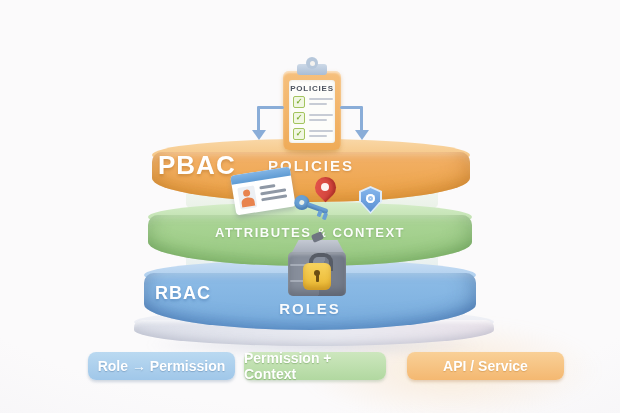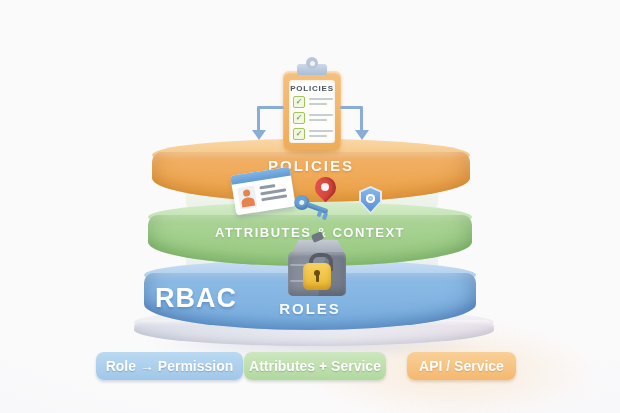--- a/index.html
+++ b/index.html
@@ -58,21 +58,21 @@
     box-shadow:inset 14px 0 20px -12px rgba(160,95,20,.25), inset -16px 0 22px -12px rgba(160,95,20,.28),
       inset 0 -10px 16px -6px rgba(205,135,45,.55), inset 0 6px 8px -4px rgba(255,255,255,.45);}
 
   
   .acronym{z-index:10;color:#fff;font-weight:700;letter-spacing:1px;}
   .band-label{z-index:10;color:rgba(255,255,255,.96);font-weight:700;text-align:center;}
   .pbac-acr{left:158px;top:150px;font-size:26px;text-shadow:0 2px 3px rgba(150,90,20,.35);}
   .pbac-lbl{left:152px;top:157px;width:318px;font-size:15px;letter-spacing:2px;text-shadow:0 1px 2px rgba(150,90,20,.35);}
   .abac-acr{left:156px;top:219px;font-size:26px;text-shadow:0 2px 3px rgba(80,130,60,.35);}
   .abac-lbl{left:148px;top:225px;width:324px;font-size:13px;letter-spacing:1.5px;text-shadow:0 1px 2px rgba(80,130,60,.35);}
-  .rbac-acr{left:155px;top:283px;font-size:27px;text-shadow:0 2px 3px rgba(45,95,155,.4);}
+  .rbac-acr{left:155px;top:283px;font-size:18px;text-shadow:0 2px 3px rgba(45,95,155,.4);}
   .rbac-lbl{left:144px;top:300px;width:332px;font-size:15px;letter-spacing:2px;text-shadow:0 1px 2px rgba(45,95,155,.4);}
 
   
   .clip-shadow{left:287px;top:146px;width:52px;height:8px;border-radius:50%;
     background:rgba(205,145,65,.4);filter:blur(2px);z-index:9;}
   .cb-frame{left:283px;top:71px;width:58px;height:79px;border-radius:6px;z-index:10;
     background:linear-gradient(180deg,#f6c07d,#efab58);
     box-shadow:0 2px 4px rgba(200,140,60,.35), inset 0 2px 2px rgba(255,255,255,.5);}
   .cb-paper{left:289px;top:80px;width:46px;height:63px;border-radius:3px;background:#fdfdfa;z-index:10;
     box-shadow:inset 0 0 3px rgba(150,140,120,.25);}
@@ -161,25 +161,25 @@
   .lock-shackle{left:309px;top:253px;width:16px;height:14px;border:4px solid #575c66;border-bottom:none;
     border-radius:9px 9px 0 0;z-index:12;}
   .lock-body{left:303px;top:263px;width:28px;height:27px;border-radius:6px;z-index:13;
     background:linear-gradient(180deg,#f7d35e,#eab62f);box-shadow:inset 0 -4px 5px rgba(175,120,25,.45);}
   .lock-hole{left:314px;top:270px;width:6px;height:6px;border-radius:50%;background:#6b4e14;z-index:14;}
   .lock-stem{left:315.5px;top:274px;width:3px;height:8px;border-radius:1px;background:#6b4e14;z-index:14;}
 
   
   .badge{top:352px;height:28px;border-radius:8px;z-index:12;display:flex;align-items:center;justify-content:center;
     color:#fff;font-weight:700;font-size:14px;}
-  .badge-blue{left:96px;width:147px;background:linear-gradient(180deg,#bad9f1,#a0c7e9);
+  .badge-blue{left:88px;width:147px;background:linear-gradient(180deg,#bad9f1,#a0c7e9);
     text-shadow:0 1px 1px rgba(90,130,170,.5);box-shadow:0 2px 3px rgba(140,160,185,.4);}
   .badge-green{left:244px;width:142px;background:linear-gradient(180deg,#cde7be,#b1d8a0);
     text-shadow:0 1px 1px rgba(105,150,85,.5);box-shadow:0 2px 3px rgba(150,175,145,.4);}
-  .badge-orange{left:407px;width:109px;background:linear-gradient(180deg,#f9d097,#f4b871;);
+  .badge-orange{left:407px;width:157px;background:linear-gradient(180deg,#f9d097,#f4b871;);
     background:linear-gradient(180deg,#f9d097,#f4b871);
     text-shadow:0 1px 1px rgba(195,135,60,.5);box-shadow:0 2px 3px rgba(200,165,125,.45);}
 </style>
 </head>
 <body>
 
 <div class="screen">
 
   <div class="abs glow"></div>
   <div class="abs floor-shadow"></div>
@@ -195,20 +195,21 @@
   <div class="abs rbac"></div>
   <div class="abs acronym rbac-acr">RBAC</div>
   <div class="abs band-label rbac-lbl">ROLES</div>
 
   <div class="abs slab-top abac-top"></div>
   <div class="abs abac"></div>
   <div class="abs band-label abac-lbl">ATTRIBUTES &amp; CONTEXT</div>
 
   <div class="abs slab-top pbac-top"></div>
   <div class="abs pbac"></div>
+  <div class="abs acronym pbac-acr">PBAC</div>
   <div class="abs band-label pbac-lbl">POLICIES</div>
 
   <div class="abs clip-shadow"></div>
   <div class="abs cb-frame"></div>
   <div class="abs cb-paper"></div>
   <div class="abs cb-clip"></div>
   <div class="abs cb-knob"></div>
   <div class="abs cb-knob-hole"></div>
   <div class="abs cb-title">POLICIES</div>
   <div class="abs cb-row cb-row1">
@@ -280,16 +281,16 @@
   <div class="abs safe-handle"></div>
   <div class="abs safe-body"></div>
   <div class="abs safe-line sl1"></div>
   <div class="abs safe-line sl2"></div>
   <div class="abs lock-shackle"></div>
   <div class="abs lock-body"></div>
   <div class="abs lock-hole"></div>
   <div class="abs lock-stem"></div>
 
   <div class="abs badge badge-blue">Role → Permission</div>
-  <div class="abs badge badge-green">Attributes + Service</div>
+  <div class="abs badge badge-green">Permission + Context</div>
   <div class="abs badge badge-orange">API / Service</div>
 
 </div>
 
 </body></html>

